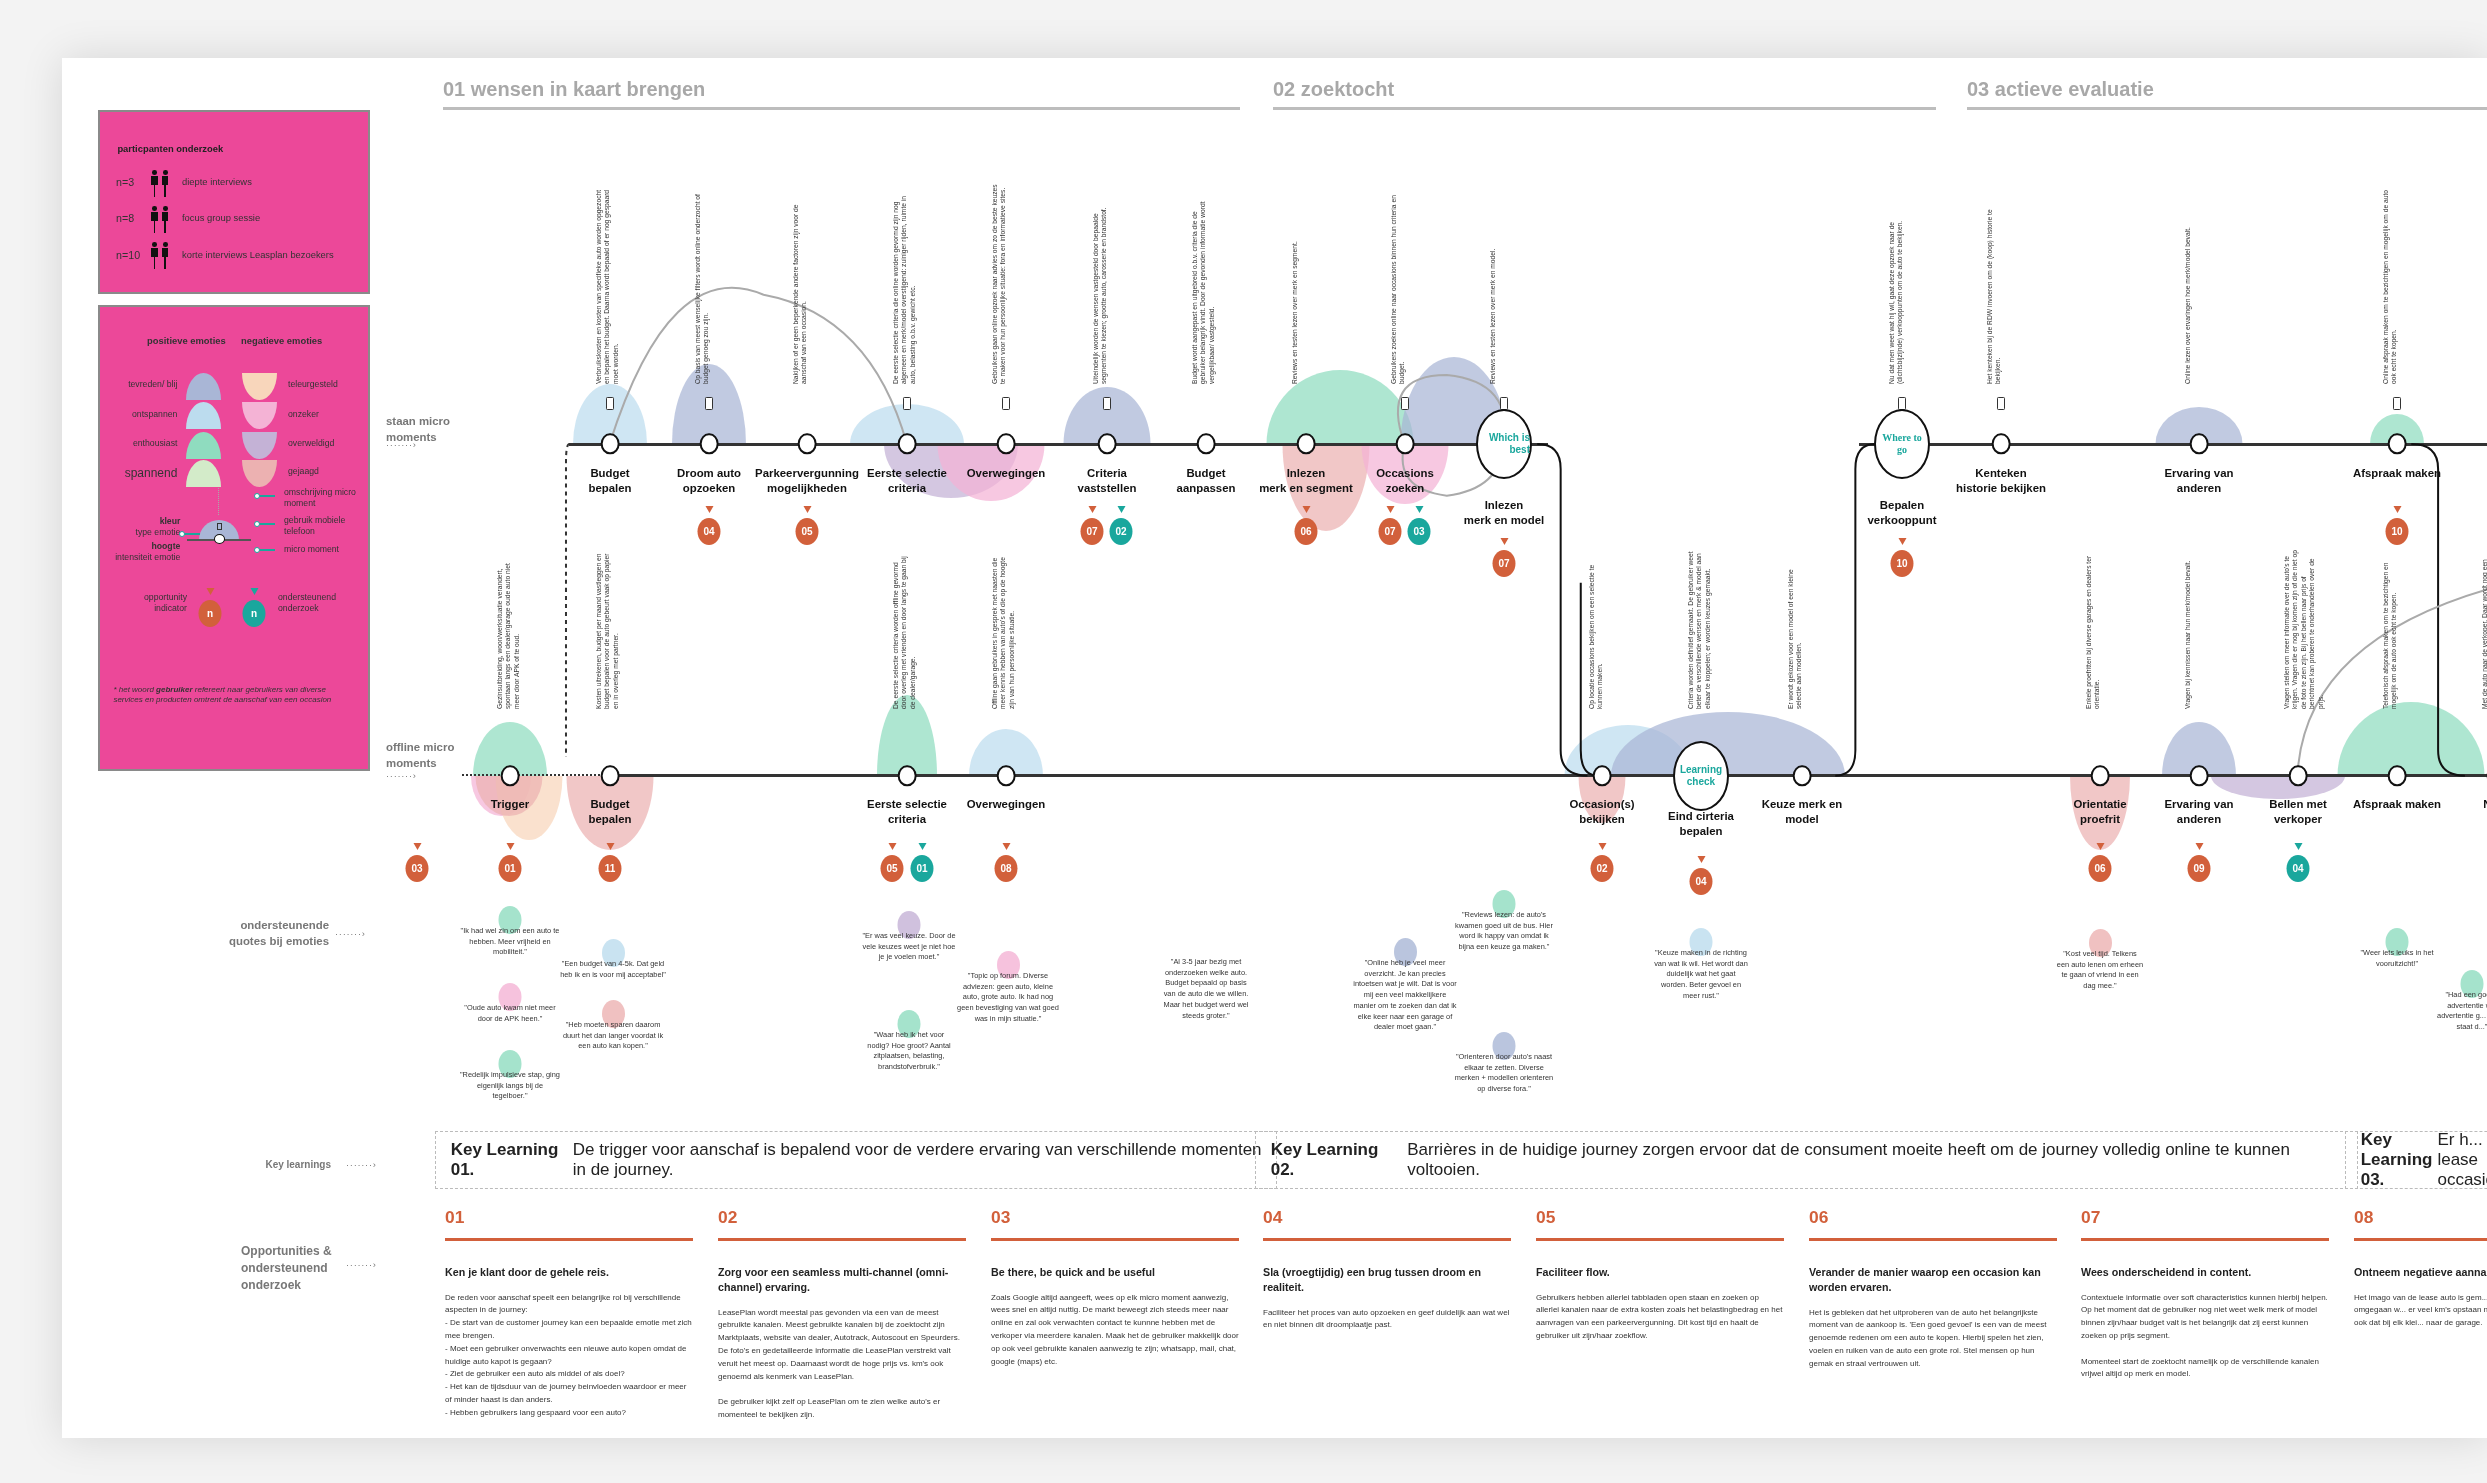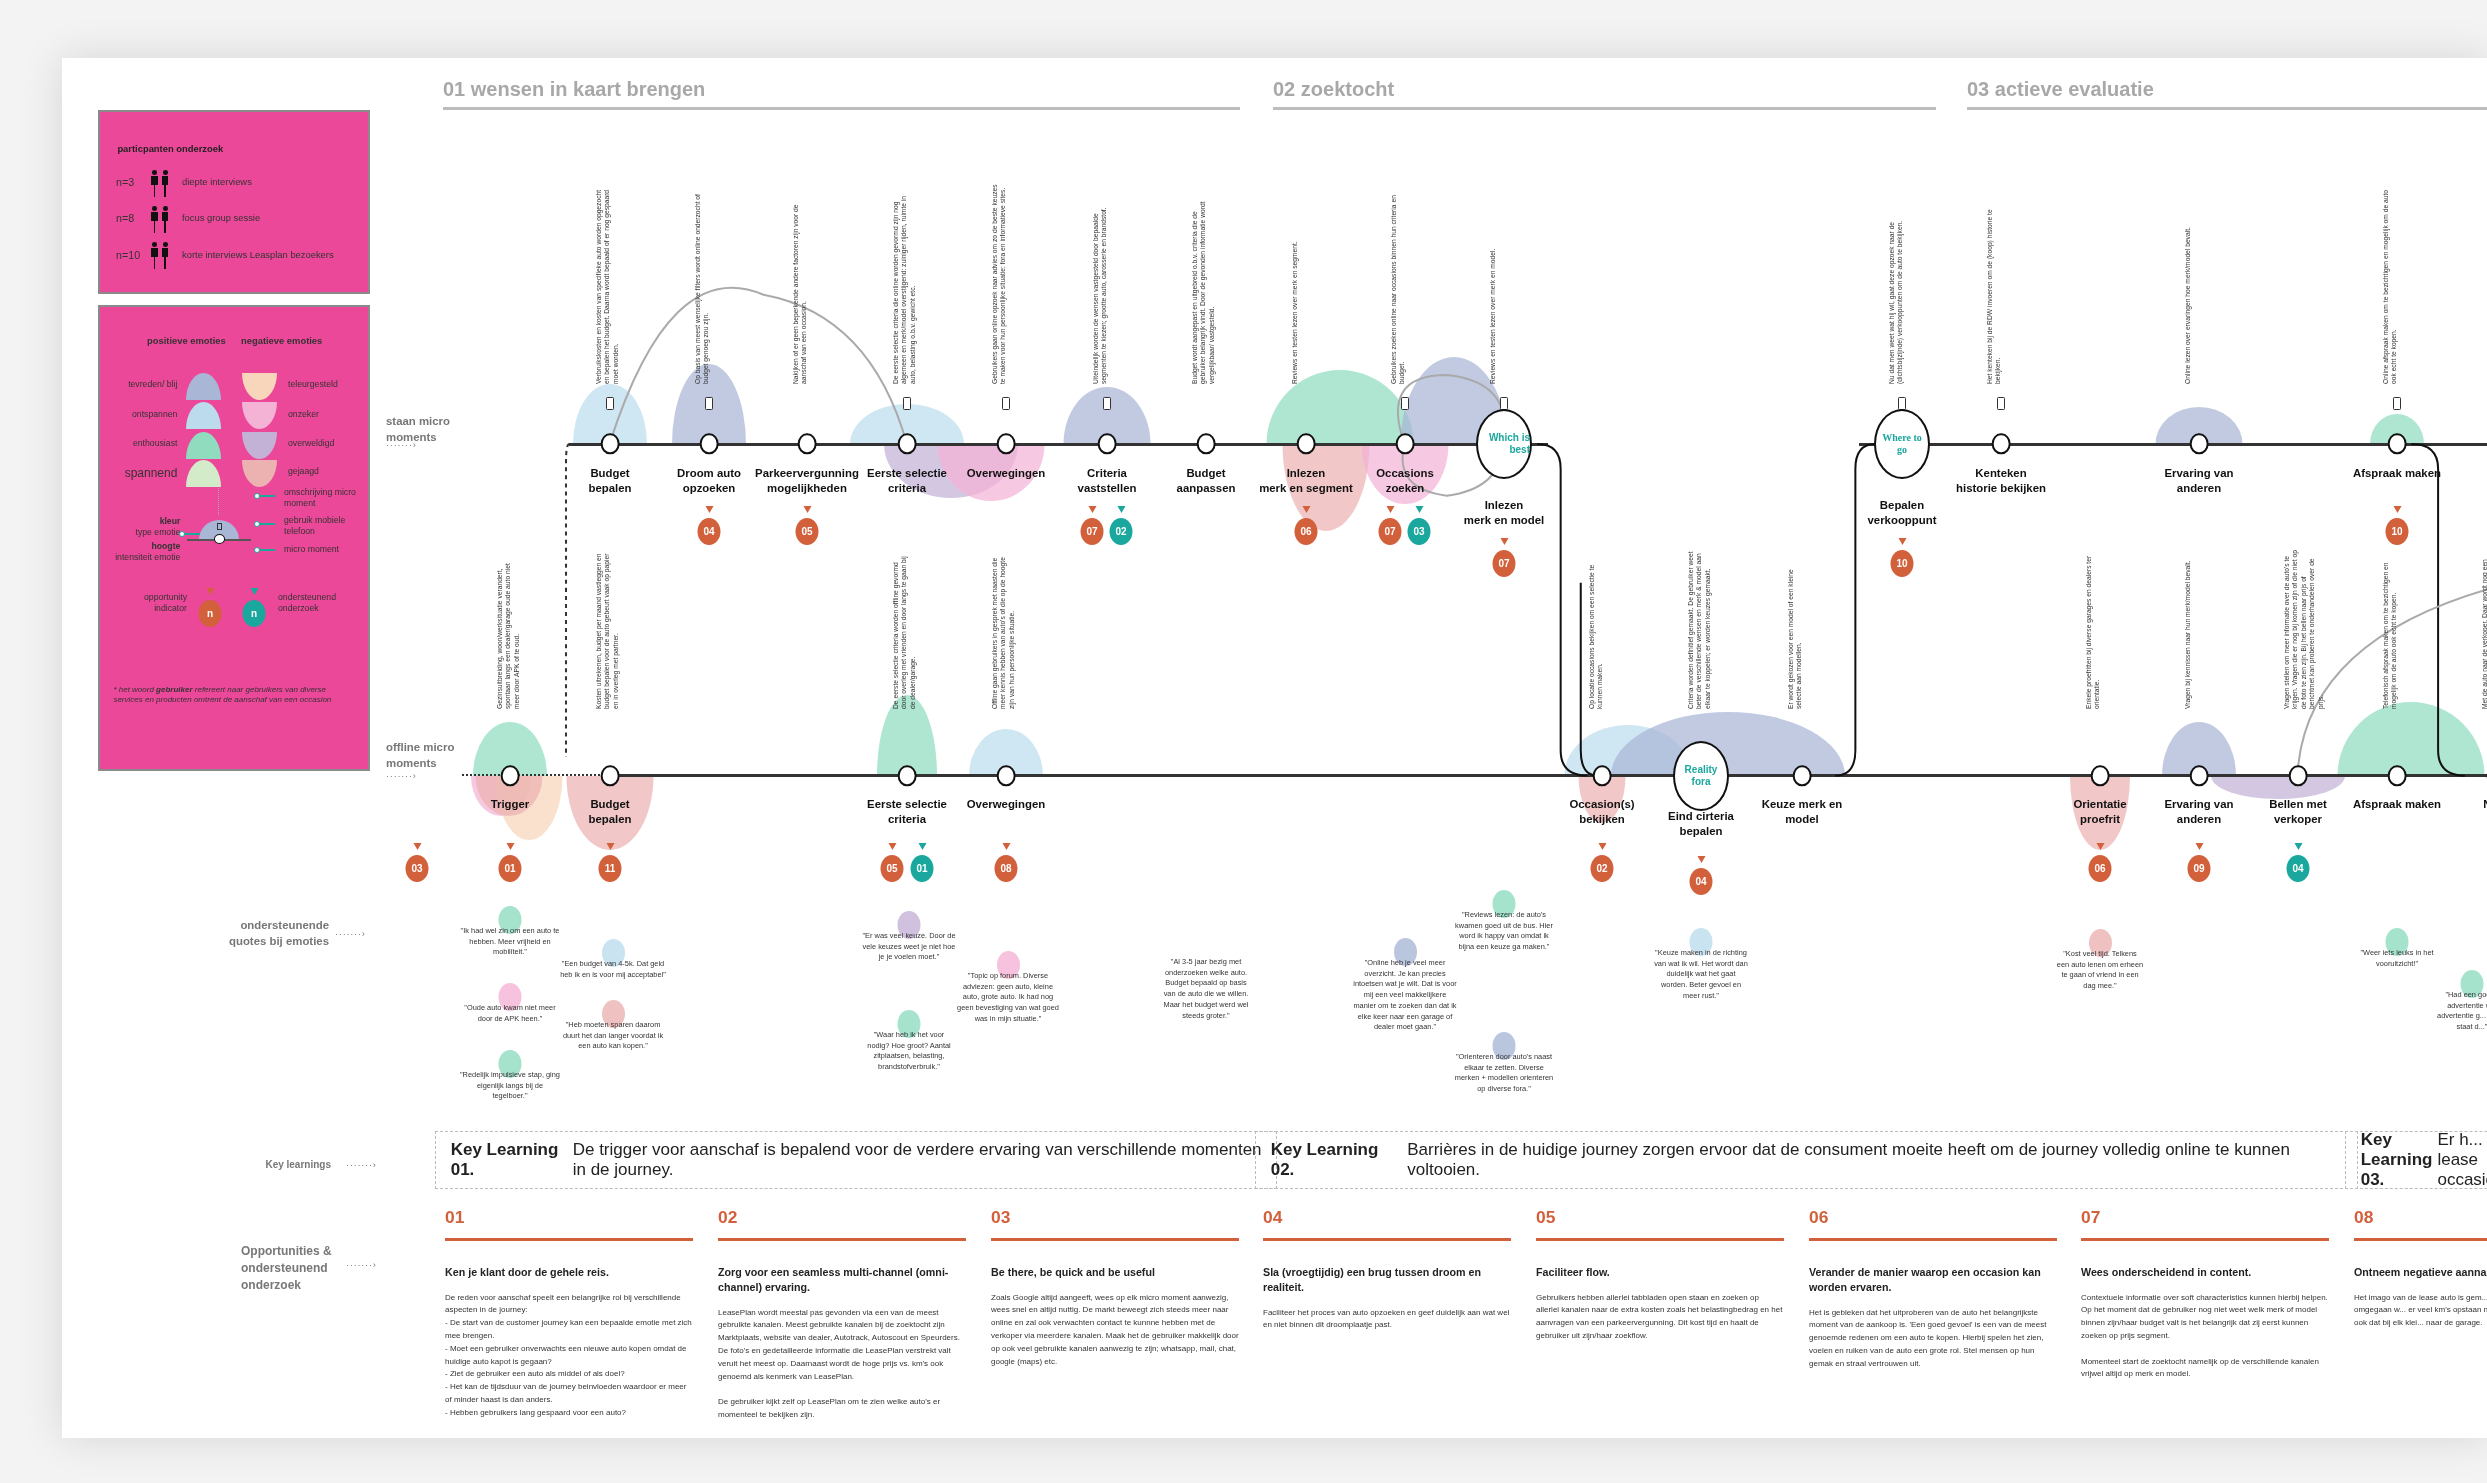--- a/index.html
+++ b/index.html
@@ -382,21 +382,21 @@
       <div class="tri"></div>
       <div class="circ">04</div>
     </div>
     <div class="node" style="left: 2397px; top: 776px;"></div>
     <div class="step-label" style="left: 2397px; top: 797px; white-space: pre;">Afspraak maken</div>
     <div class="vtext" style="left: 2382px; top: 548px; height: 161px;">Telefonisch afspraak maken om te bezichtigen en mogelijk om de auto ook echt te kopen.</div>
     <div class="node" style="left: 2496px; top: 776px;"></div>
     <div class="step-label" style="left: 2496px; top: 797px; white-space: pre;">Naar
 m</div>
     <div class="vtext" style="left: 2481px; top: 548px; height: 161px;">Met de auto naar de verkoper. Daar wordt nog een keer goed bekeken.</div>
-    <div class="big-node" style="left: 1701px; top: 776px;">Reality fora</div>
+    <div class="big-node" style="left: 1701px; top: 776px;">Learning check</div>
     <div class="badge" style="left: 417px; top: 843px;">
       <div class="tri"></div>
       <div class="circ">03</div>
     </div>
   </div>
 
 <div id="quotes">
     <div class="quote" style="left: 510px; top: 926px; width: 100px;"><div class="blob" style="background: rgb(143, 220, 191);"></div><span>"Ik had wel zin om een auto te hebben. Meer vrijheid en mobiliteit."</span></div>
     <div class="quote" style="left: 613px; top: 959px; width: 107px;"><div class="blob" style="background: rgb(188, 220, 238);"></div><span>"Een budget van 4-5k. Dat geld heb ik en is voor mij acceptabel"</span></div>
     <div class="quote" style="left: 510px; top: 1003px; width: 94px;"><div class="blob" style="background: rgb(244, 179, 213);"></div><span>"Oude auto kwam niet meer door de APK heen."</span></div>

